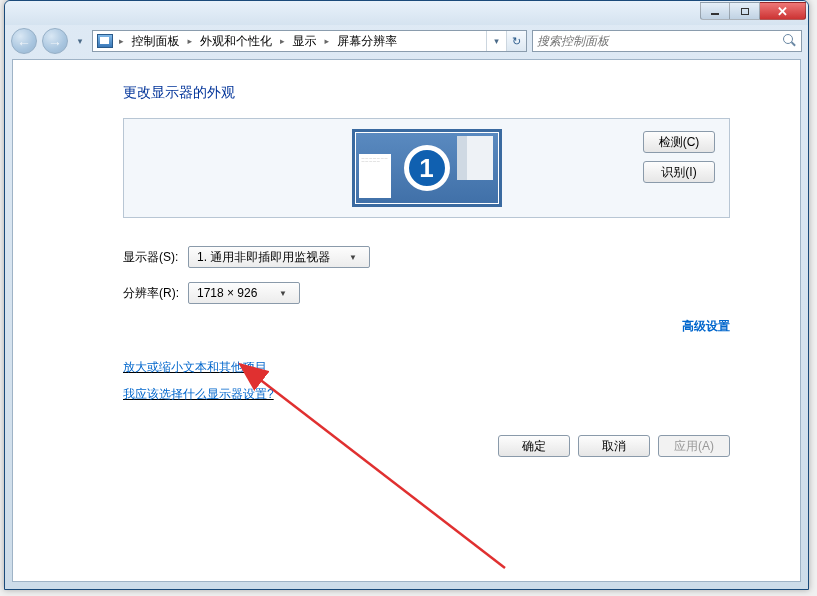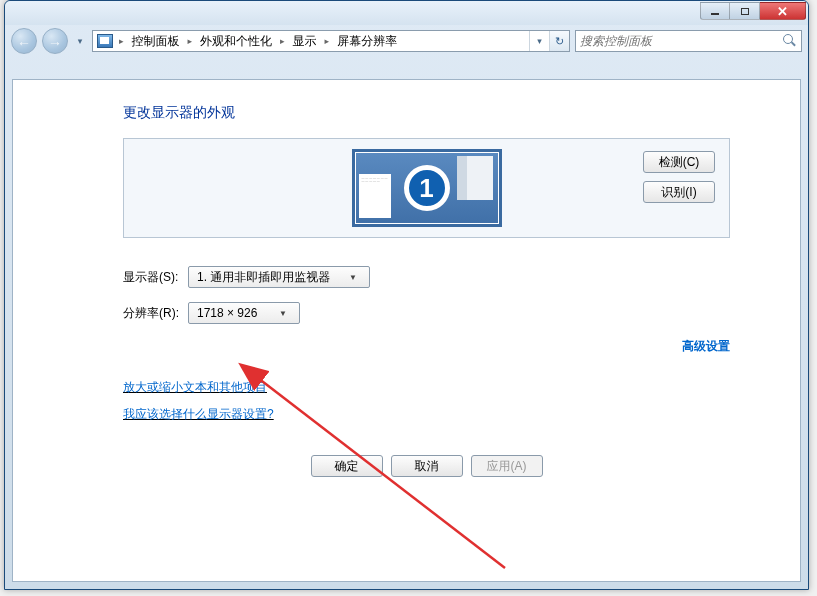--- a/index.html
+++ b/index.html
@@ -61,34 +61,34 @@
   .addr-icon::after { content: ""; position: absolute; left: 2px; top: 2px; width: 9px; height: 7px; background: #fff; }
   .crumb { color: #000; padding: 0 2px; white-space: nowrap; }
   .crumb-sep { color: #666; font-size: 9px; padding: 0 2px; }
   .addr-end { margin-left: auto; display: flex; align-items: center; }
   .addr-btn {
     width: 20px; height: 20px; border-left: 1px solid #ccd6df;
     display: flex; align-items: center; justify-content: center; color: #4a6a88;
   }
   .refresh-btn { background: linear-gradient(#f6fafe,#dde8f2); }
   .search-bar {
-    width: 227px; height: 22px; background: #fff; border: 1px solid #8a9cad;
+    width: 270px; height: 22px; background: #fff; border: 1px solid #8a9cad;
     display: flex; align-items: center; padding: 0 4px;
   }
   .search-bar input {
     flex: 1; border: none; outline: none; font-size: 12px; color: #777; font-style: italic;
   }
   .mag { width: 14px; height: 14px; position: relative; }
   .mag::before { content: ""; position: absolute; width: 8px; height: 8px; border: 1.5px solid #6a88a4; border-radius: 50%; left: 0; top: 0; }
   .mag::after { content: ""; position: absolute; width: 5px; height: 1.5px; background: #6a88a4; transform: rotate(45deg); left: 8px; top: 9px; }
 
   
   .client {
     position: absolute; left: 7px; right: 7px; top: 58px; bottom: 7px;
-    background: #fff; border: 1px solid #9fb3c6; margin-top: 20px;
+    background: #fff; border: 1px solid #9fb3c6;
   }
   .content {
     padding: 24px 70px 24px 110px;
     color: #000;
   }
   .heading { color: #003399; font-size: 14px; margin-bottom: 16px; }
 
   .monitor-box {
     border: 1px solid #b8c6d4; background: #f3f7fb; height: 100px;
     position: relative; display: flex; align-items: center; justify-content: center;
@@ -133,21 +133,21 @@
   }
   .combo.wide { width: 182px; }
   .combo.narrow { width: 112px; }
   .combo-arrow { margin-left: auto; font-size: 8px; color: #444; }
 
   .adv-row { text-align: right; margin-top: 14px; margin-bottom: 24px; font-weight: bold; }
   .link { color: #0066cc; cursor: pointer; }
   .link-row { margin-bottom: 10px; text-decoration: underline; }
 
   .action-row {
-    display: flex; gap: 8px; justify-content: center; margin-top: 32px;
+    display: flex; gap: 8px; justify-content: flex-end; margin-top: 32px;
   }
 
   
   .anno-arrow {
     position: absolute; pointer-events: none; z-index: 50;
   }
 </style>
 </head>
 <body>
 

